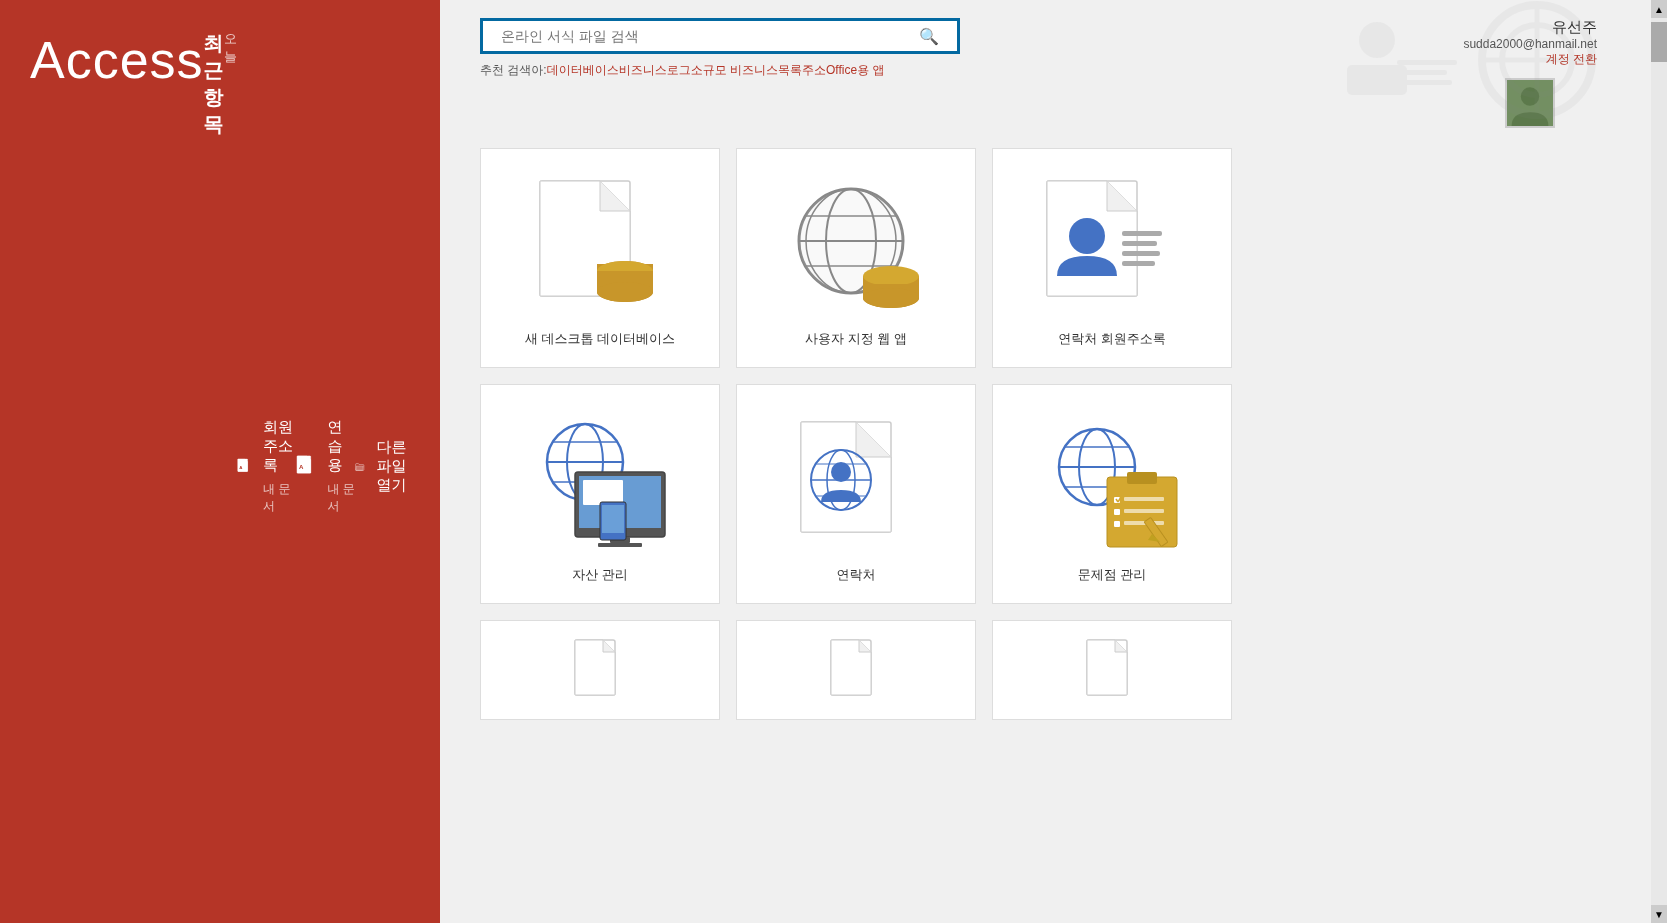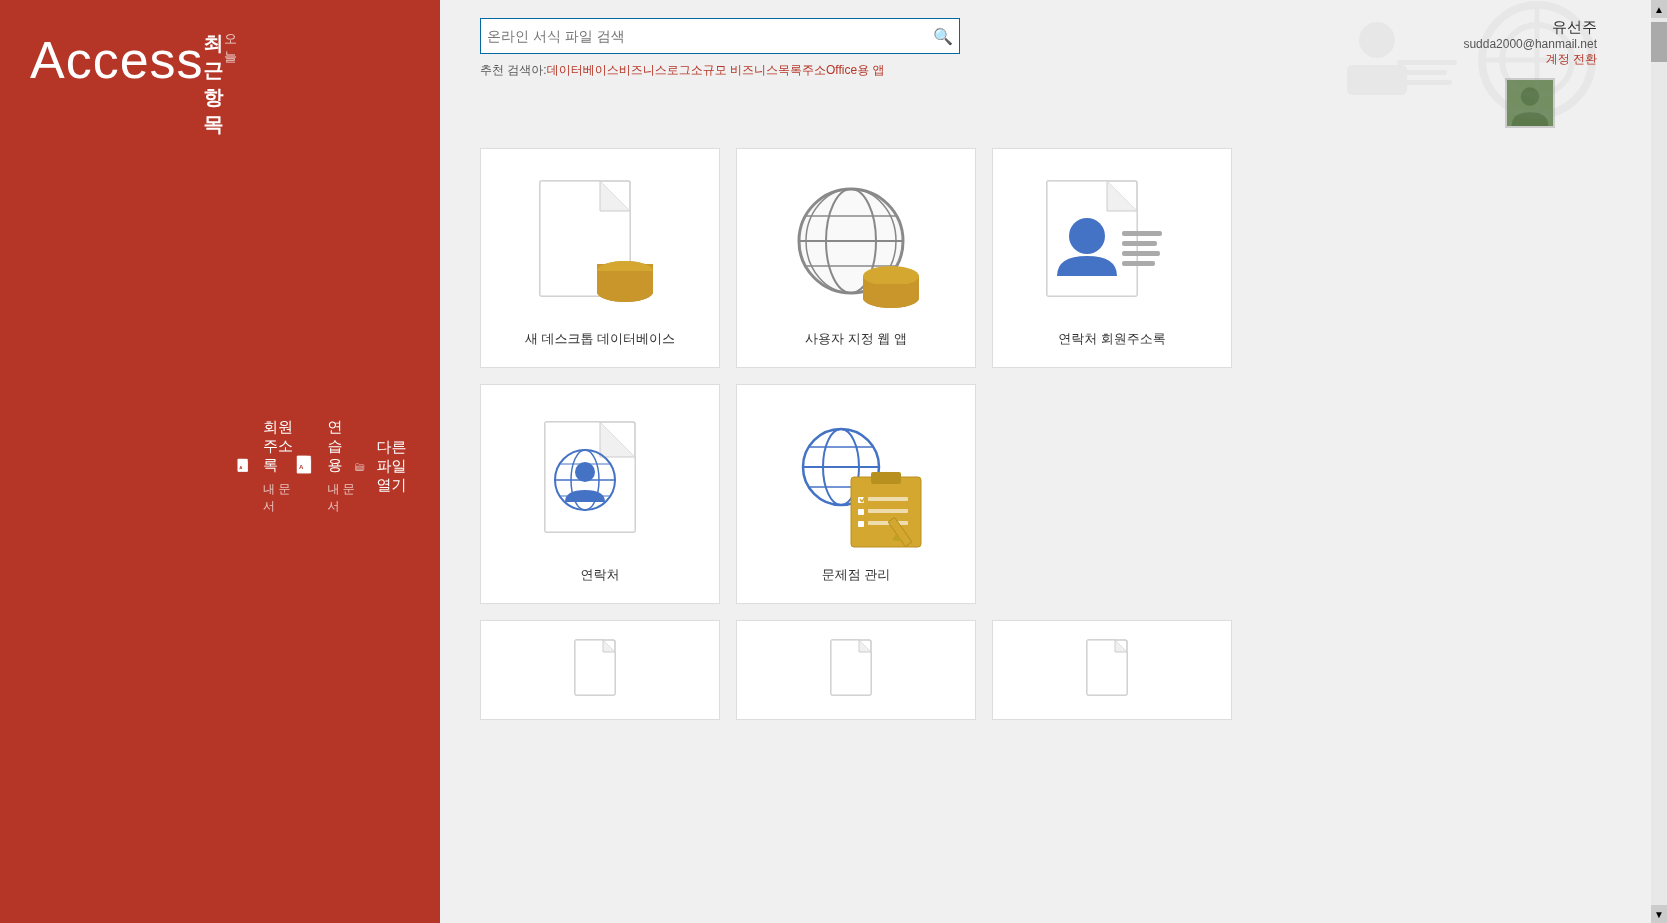--- a/index.html
+++ b/index.html
@@ -99,25 +99,25 @@
       justify-content: space-between;
       padding: 18px 70px 10px 40px;
       background: #f0f0f0;
     }
 
     #search-area { display: flex; flex-direction: column; gap: 8px; }
 
     #search-bar {
       display: flex;
       align-items: center;
-      border: 1px solid #0369a1;
+      border: 3px solid #0369a1;
       background: white;
       width: 480px;
       height: 36px;
-      padding: 0 6px;
+      padding: 0 18px;
     }
 
     #search-input {
       flex: 1;
       border: none;
       outline: none;
       font-size: 14px;
       font-family: inherit;
       color: #888;
       background: transparent;
@@ -403,20 +403,45 @@
 
             <rect x="90" y="55" width="40" height="5" rx="2" fill="#aaa"></rect>
             <rect x="90" y="65" width="35" height="5" rx="2" fill="#aaa"></rect>
             <rect x="90" y="75" width="38" height="5" rx="2" fill="#aaa"></rect>
             <rect x="90" y="85" width="33" height="5" rx="2" fill="#aaa"></rect>
           </svg>
         </div>
         <div class="template-label">연락처 회원주소록</div>
       </div>
 
+      <div class="template-card">
+        <div class="template-thumb">
+          <svg width="160" height="140" viewBox="0 0 160 140">
+
+            <circle cx="65" cy="50" r="38" fill="none" stroke="#4472c4" stroke-width="2.5"></circle>
+            <ellipse cx="65" cy="50" rx="18" ry="38" fill="none" stroke="#4472c4" stroke-width="2"></ellipse>
+            <line x1="27" y1="50" x2="103" y2="50" stroke="#4472c4" stroke-width="2"></line>
+            <line x1="33" y1="30" x2="97" y2="30" stroke="#4472c4" stroke-width="1.5"></line>
+            <line x1="33" y1="70" x2="97" y2="70" stroke="#4472c4" stroke-width="1.5"></line>
+
+            <rect x="55" y="60" width="90" height="65" rx="3" fill="#555" stroke="#444" stroke-width="1.5"></rect>
+            <rect x="59" y="64" width="82" height="52" fill="#6a9fd8"></rect>
+            <rect x="59" y="64" width="82" height="52" fill="rgba(100,150,200,0.3)"></rect>
+
+            <rect x="63" y="68" width="40" height="25" fill="white" rx="1"></rect>
+
+            <rect x="90" y="125" width="20" height="6" rx="1" fill="#555"></rect>
+            <rect x="78" y="131" width="44" height="4" rx="1" fill="#555"></rect>
+
+            <rect x="80" y="90" width="26" height="38" rx="2" fill="#4472c4" stroke="#333" stroke-width="1"></rect>
+            <rect x="82" y="93" width="22" height="28" fill="#6a9fd8"></rect>
+          </svg>
+        </div>
+        <div class="template-label">자산 관리</div>
+      </div>
 
       <div class="template-card">
         <div class="template-thumb">
           <svg width="160" height="140" viewBox="0 0 160 140">
 
             <rect x="25" y="10" width="90" height="110" rx="2" fill="white" stroke="#ccc" stroke-width="1.5"></rect>
             <path d="M80 10 L115 45 L115 120 L25 120 L25 10 Z" fill="white" stroke="#ccc" stroke-width="1"></path>
             <path d="M80 10 L80 45 L115 45" fill="#f0f0f0" stroke="#ccc" stroke-width="1"></path>
 
             <circle cx="65" cy="68" r="30" fill="none" stroke="#4472c4" stroke-width="2"></circle>

